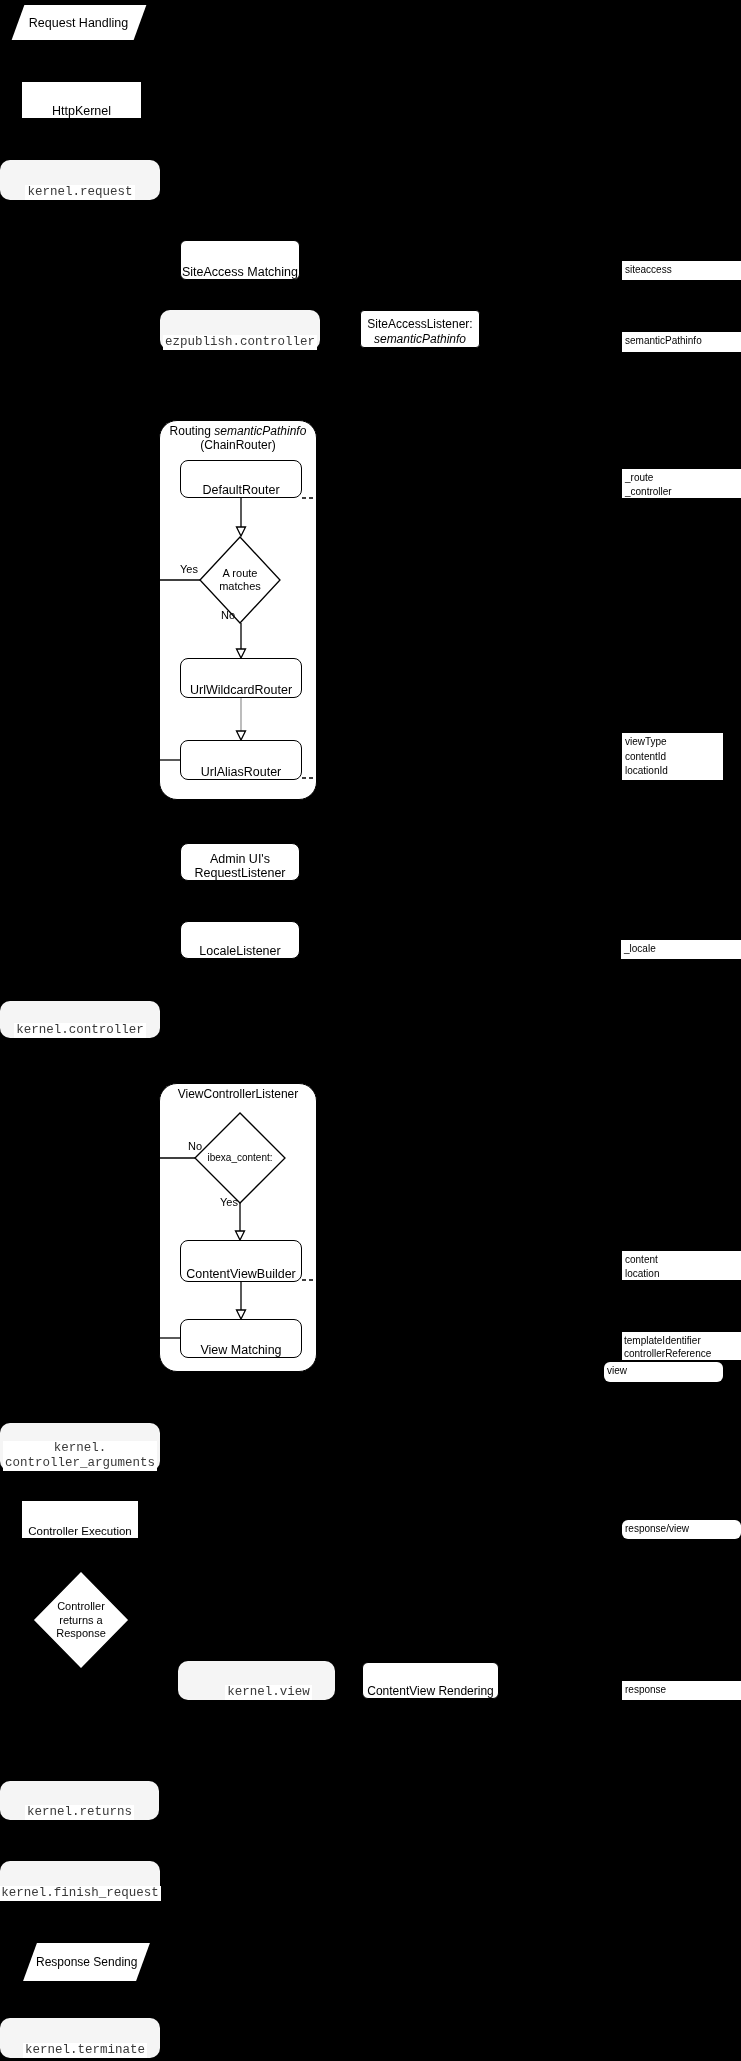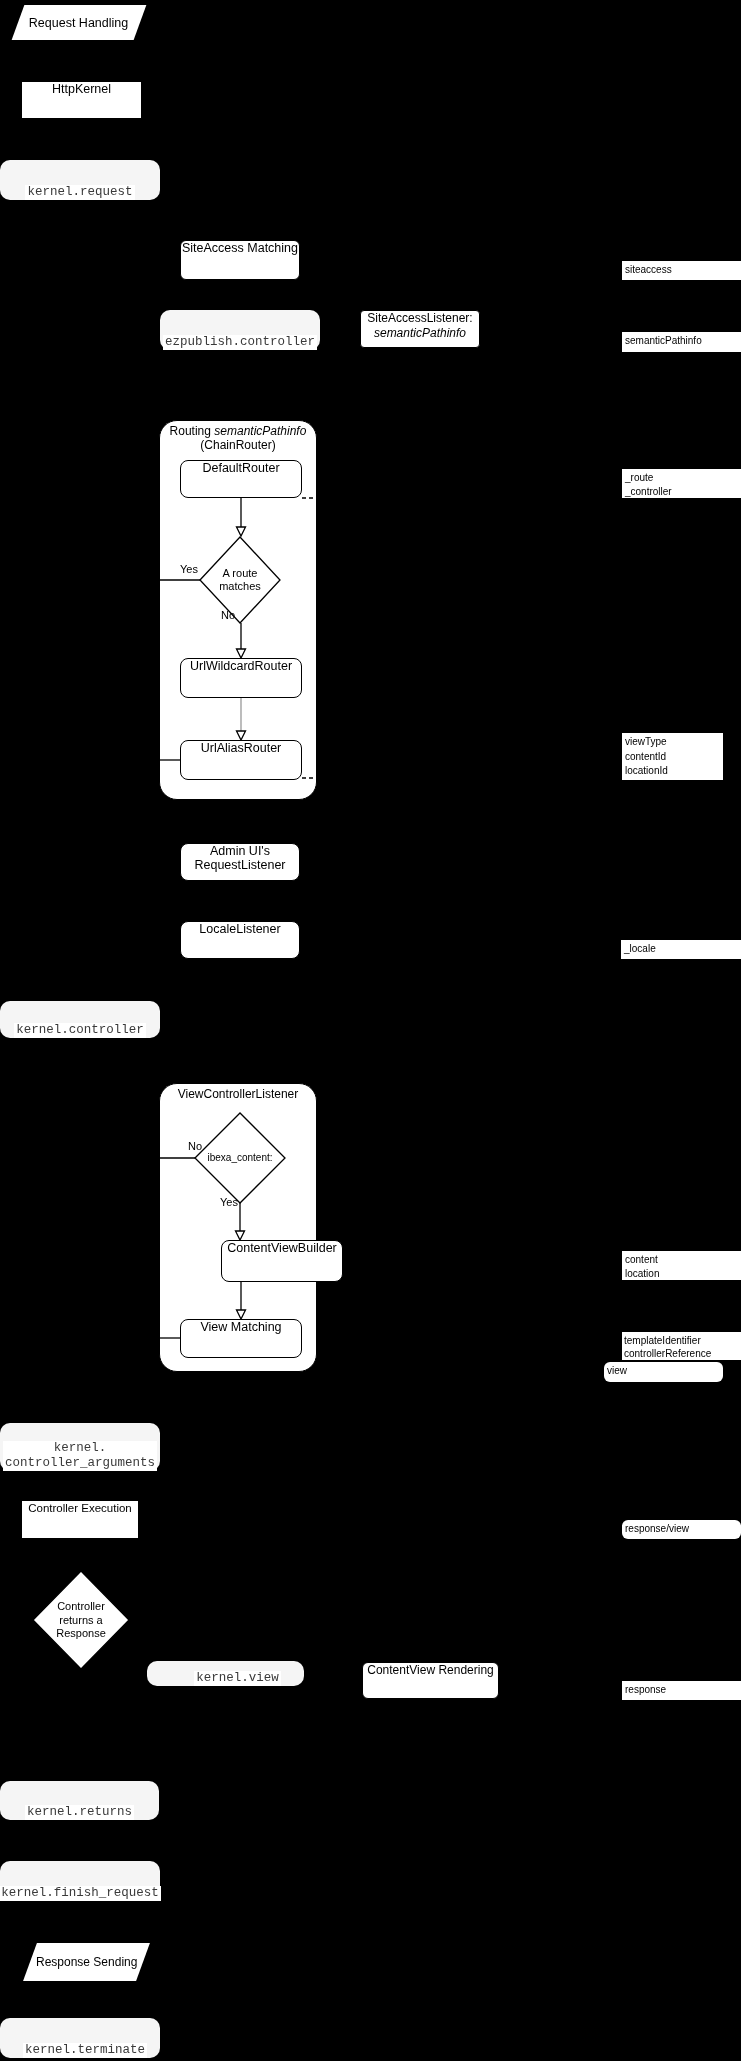--- a/index.html
+++ b/index.html
@@ -3,21 +3,21 @@
 <meta charset="utf-8">
 <style>
   :root{
     --bg:#000000; --fill:#ffffff; --event:#f5f5f5; --line:#000000;
     --muted:#999999; --mono:#3a3a3a;
   }
   html,body{margin:0;padding:0;background:var(--bg);}
   #stage{position:relative;width:741px;height:2061px;background:var(--bg);overflow:hidden;
          font-family:"Liberation Sans",sans-serif;color:#000;}
   .box{position:absolute;background:var(--fill);border:1px solid var(--line);
-       display:flex;align-items:flex-start;justify-content:center;text-align:center;
+       display:flex;align-items:flex-end;justify-content:center;text-align:center;
        font-size:12.5px;line-height:14px;box-sizing:border-box;}
   .r4{border-radius:4px}.r6{border-radius:6px}.r8{border-radius:8px}
   .event{position:absolute;background:var(--event);border-radius:10px;
          display:flex;align-items:flex-end;justify-content:center;text-align:center;box-sizing:border-box;}
   .code-chip{font-family:"Liberation Mono",monospace;font-size:12.5px;line-height:15px;
              color:var(--mono);background:#ffffff;padding:0 2px;white-space:pre-line;}
   .bar{position:absolute;background:var(--fill);font-size:10px;line-height:14.5px;
        padding:2px 1px 1px 3px;white-space:pre-line;box-sizing:border-box;overflow:hidden;}
   .container-box{position:absolute;background:var(--fill);border:1px solid var(--line);
                  border-radius:18px;box-sizing:border-box;}
@@ -133,21 +133,21 @@
   <div class="event" style="left:0;top:1001px;width:160px;height:37px;">
     <span class="code-chip">kernel.controller</span>
   </div>
 
   <div class="ctitle" style="left:159px;top:1087px;width:158px;">ViewControllerListener</div>
 
   <div class="dtext serif" style="left:192px;top:1151px;width:96px;">ibexa_content:</div>
   <div class="dlabel" style="left:178px;top:1141px;width:24px;text-align:right;">No</div>
   <div class="dlabel" style="left:220px;top:1197px;width:26px;">Yes</div>
 
-  <div class="box r8" style="left:180px;top:1240px;width:122px;height:42px;margin-left:41px;">
+  <div class="box r8" style="left:180px;top:1240px;width:122px;height:42px;">
     <span>ContentViewBuilder</span>
   </div>
   <div class="bar" style="left:622px;top:1251px;width:119px;height:29px;line-height:13.5px;">content
 location</div>
 
   <div class="box r8" style="left:180px;top:1319px;width:122px;height:39px;">
     <span>View Matching</span>
   </div>
   <div class="bar" style="left:622px;top:1332px;width:119px;height:28px;line-height:13px;padding-left:2px;">templateIdentifier
 controllerReference</div>
@@ -160,21 +160,21 @@
 
   <div class="box" style="left:21px;top:1500px;width:118px;height:39px;font-size:11.5px;">
     <span>Controller Execution</span>
   </div>
   <div class="bar" style="left:622px;top:1520px;width:119px;height:19px;border-radius:6px;">response/view</div>
 
   <div class="dtext" style="left:41px;top:1600px;width:80px;line-height:13.5px;">Controller
 returns a
 Response</div>
 
-  <div class="event" style="left:147px;top:1661px;width:157px;height:25px;padding-left:24px;">
+  <div class="event" style="left:178px;top:1661px;width:157px;height:39px;padding-left:24px;">
     <span class="code-chip">kernel.view</span>
   </div>
 
   <div class="box r6" style="left:362px;top:1662px;width:137px;height:37px;font-size:12px;">
     <span>ContentView Rendering</span>
   </div>
   <div class="bar" style="left:622px;top:1681px;width:119px;height:19px;">response</div>
 
   <div class="event" style="left:0;top:1781px;width:159px;height:39px;">
     <span class="code-chip">kernel.returns</span>

